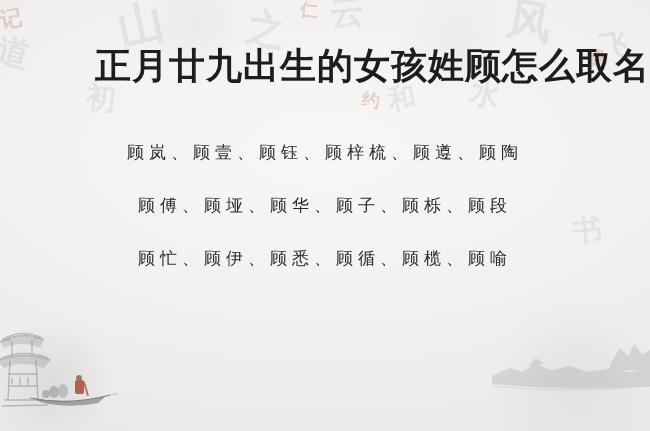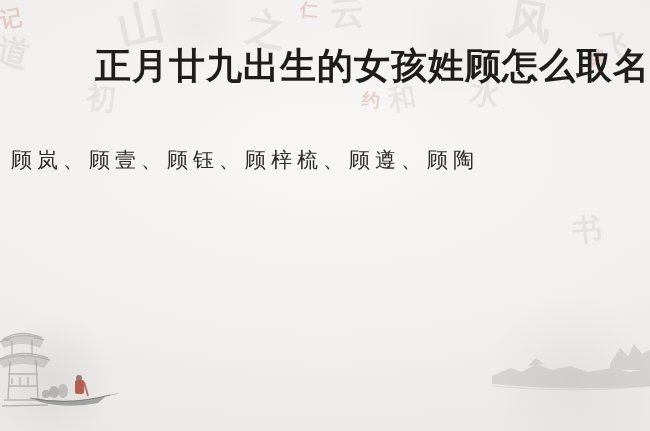--- a/index.html
+++ b/index.html
@@ -53,22 +53,23 @@
   .page-title{
     position:absolute;left:0;right:0;top:38px;
     margin:0;height:54px;line-height:54px;
     text-align:right;
     font-size:36px;font-weight:600;
     letter-spacing:1px;
     color:#1d1d1d;
   }
   .names{position:absolute;left:0;right:0;top:124px;}
   .name-line{
-    margin:11px;height:50px;line-height:50px;
-    font-size:21px;font-weight:500;
+    margin:3px;height:50px;line-height:50px;
+    text-align:center;
+    font-size:17px;font-weight:500;
     letter-spacing:5px;
     color:#2b2b2b;
   }
 </style>
 </head>
 <body>
 
 <div class="canvas">
 
   <div class="bg-texture"></div>
@@ -126,15 +127,17 @@
       <path d="M118 22 L128 6 L136 14 L142 2 L150 12 L158 8 L158 28 L118 28 Z"></path>
       <path d="M36 24 L44 16 L52 22 Z"></path>
     </g>
     <path d="M0 44 Q80 52 158 44" stroke="#a5a5a5" stroke-width="1" fill="none" opacity="0.25"></path>
   </svg>
 
   <h1 class="page-title">正月廿九出生的女孩姓顾怎么取名</h1>
 
   <div class="names">
     <p class="name-line">顾岚、顾壹、顾钰、顾梓梳、顾遵、顾陶</p>
+    <p class="name-line">顾傅、顾垭、顾华、顾子、顾栎、顾段</p>
+    <p class="name-line">顾忙、顾伊、顾悉、顾循、顾榄、顾喻</p>
   </div>
 
 </div>
 
 </body></html>

